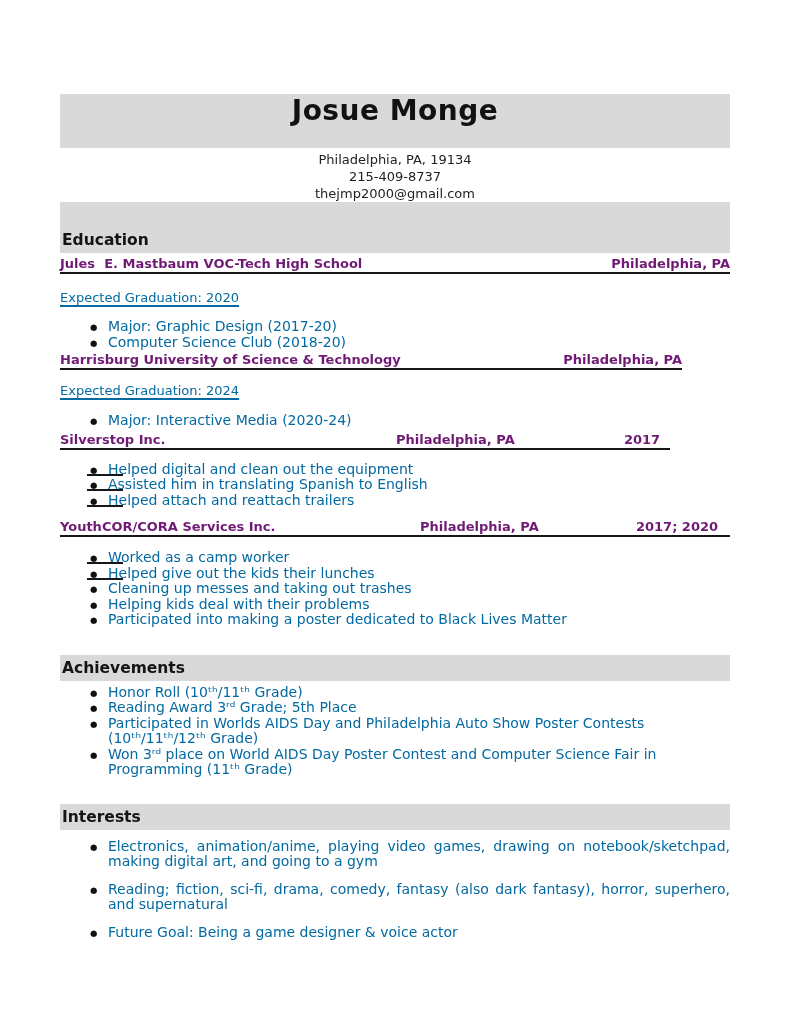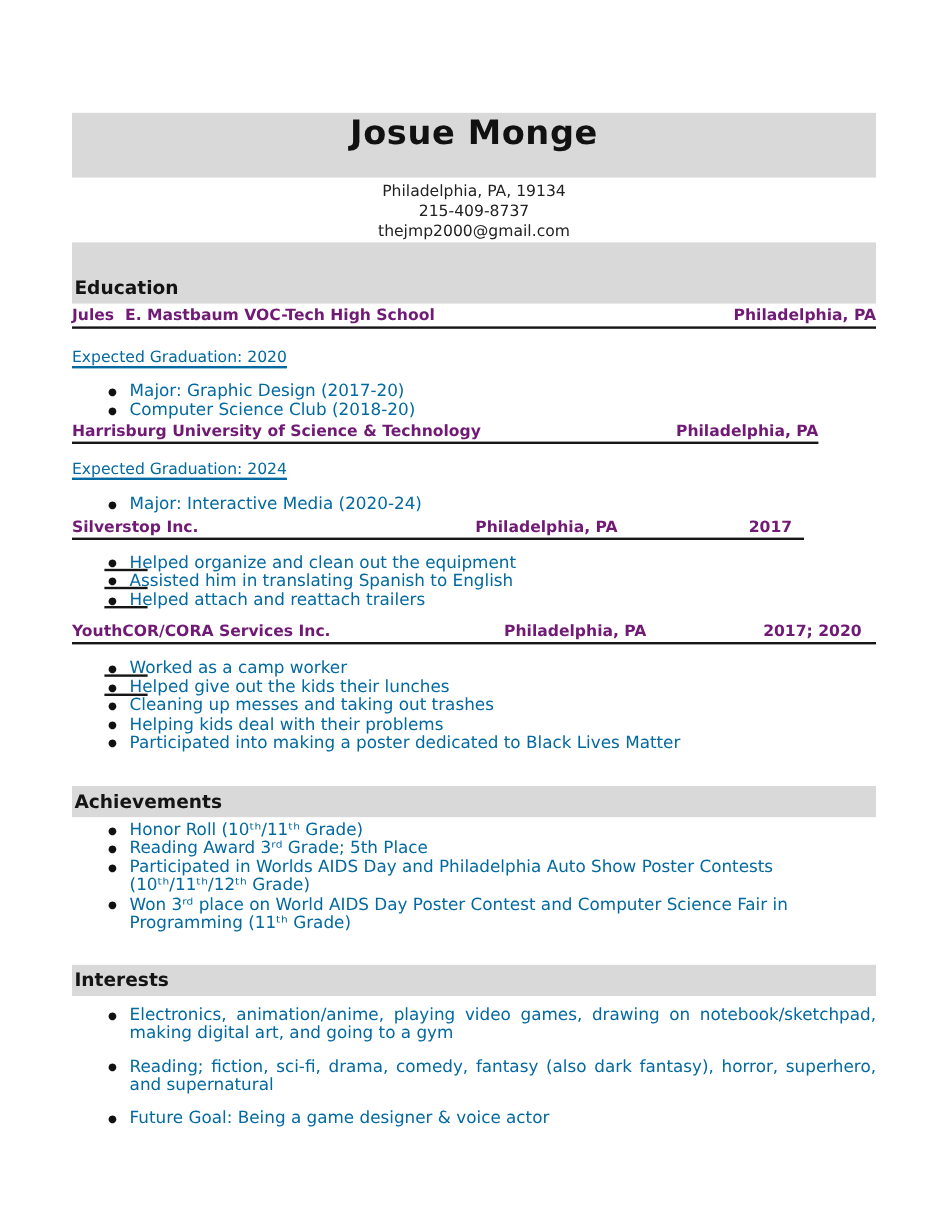--- a/index.html
+++ b/index.html
@@ -124,21 +124,21 @@
       <li>Major: Interactive Media (2020-24)</li>
     </ul>
 
 
     <div class="row job-row-1" style="margin-top:2px;">
       <span>Silverstop Inc.</span>
       <span>Philadelphia, PA</span>
       <span class="job-year">2017</span>
     </div>
     <ul class="blist" style="margin-top:12px;">
-      <li class="ub">Helped organize and clean out the equipment</li>
+      <li class="ub">Helped digital and clean out the equipment</li>
       <li class="ub">Assisted him in translating Spanish to English</li>
       <li class="ub">Helped attach and reattach trailers</li>
     </ul>
 
     <div class="row job-row-2" style="margin-top:10px;">
       <span>YouthCOR/CORA Services Inc.</span>
       <span>Philadelphia, PA</span>
       <span class="job-year">2017; 2020</span>
     </div>
     <ul class="blist" style="margin-top:13px;">

